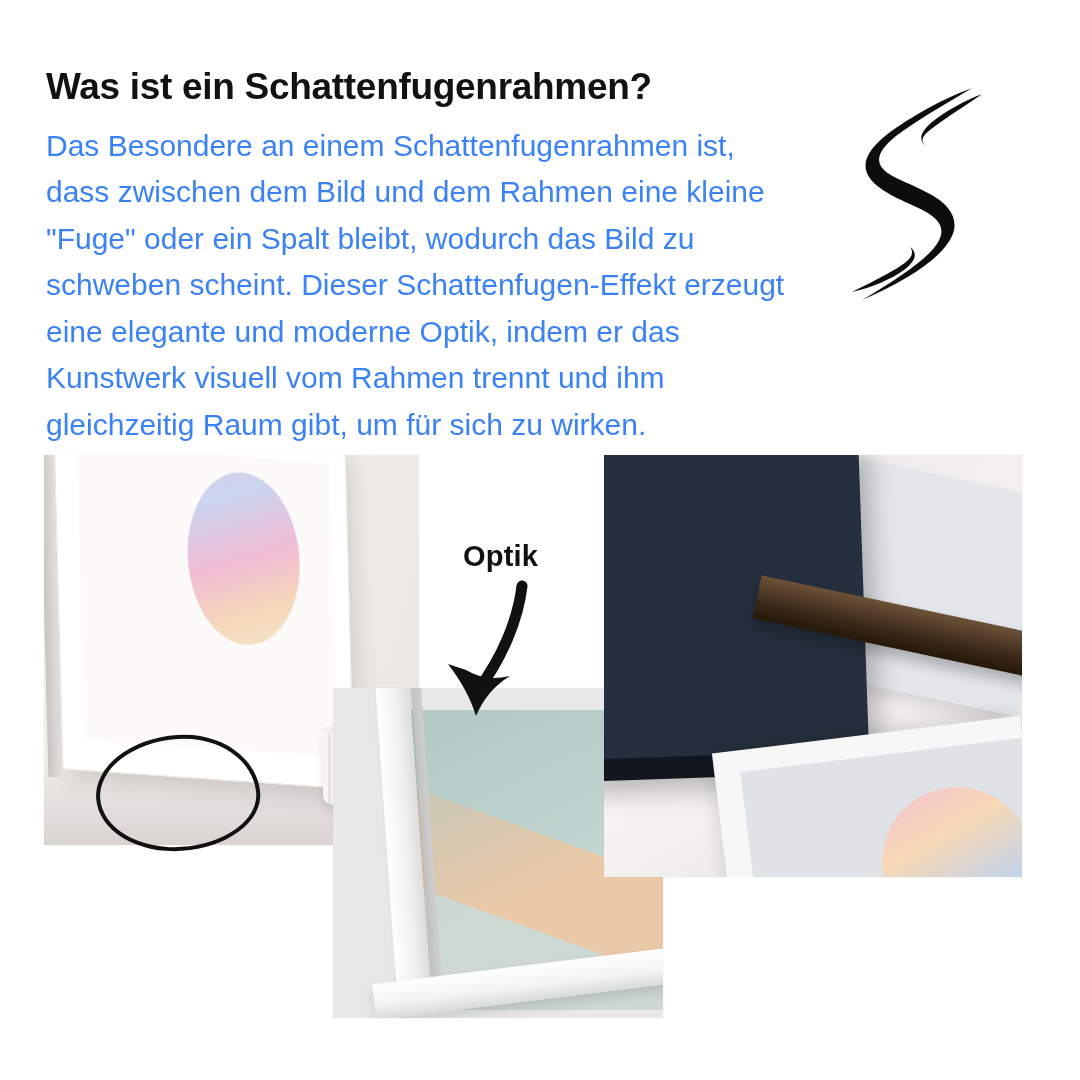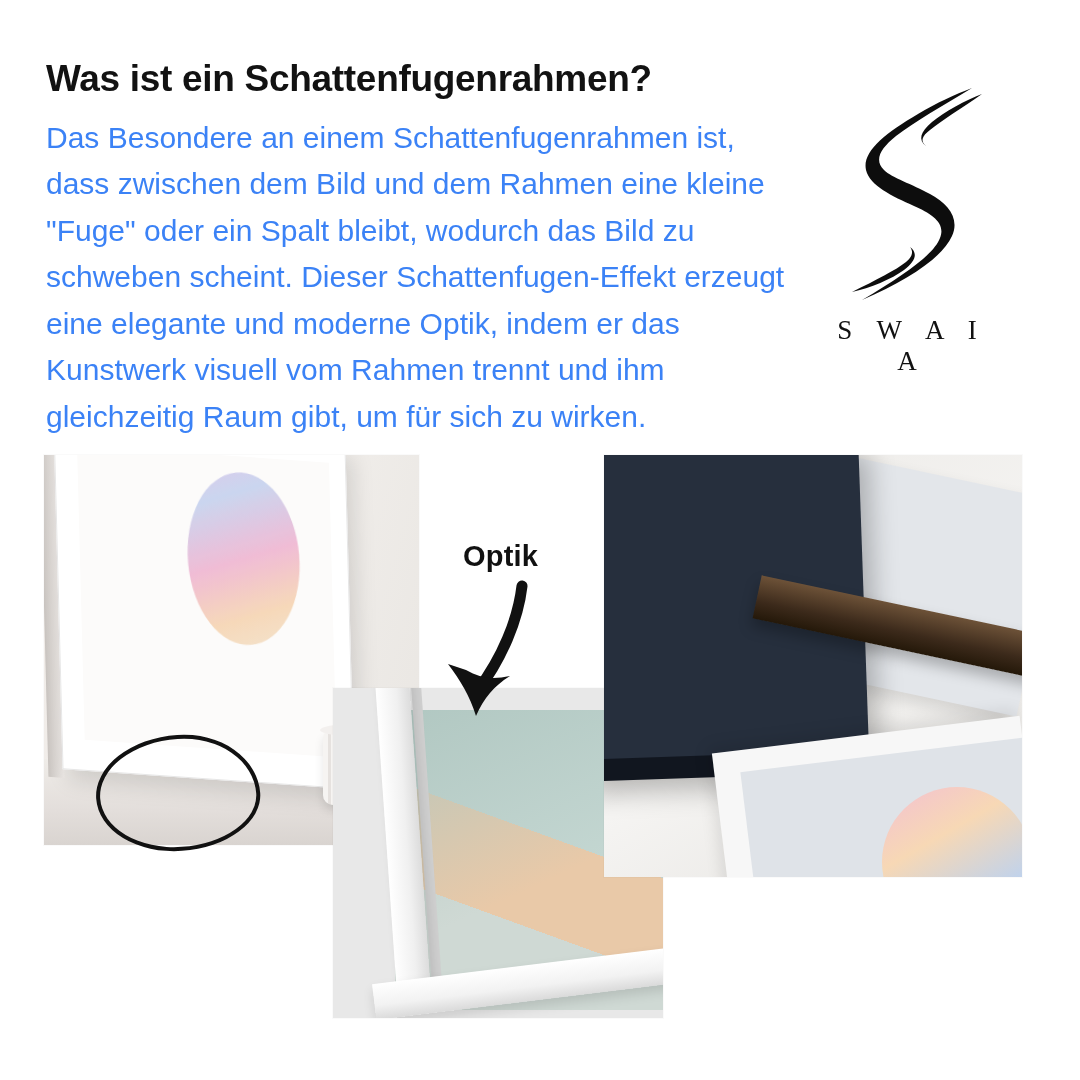--- a/index.html
+++ b/index.html
@@ -20,21 +20,21 @@
   .header {
     position: absolute;
     left: 46px;
     top: 58px;
     width: 760px;
   }
   .headline {
     font-size: 37px;
     font-weight: bold;
     letter-spacing: -0.3px;
-    margin: 0 0 14px 0;
+    margin: 8px 0 14px 0;
     color: #121212;
     line-height: 1.15;
   }
   .body-copy {
     font-size: 30px;
     line-height: 1.55;
     color: #3b82f6;
     margin: 0;
     max-width: 745px;
   }
@@ -315,21 +315,20 @@
   <svg class="logo-mark" viewBox="0 0 170 235" aria-hidden="true">
     <path d="M150 10 C120 28, 92 44, 74 58 C58 71, 52 82, 62 92 C70 100, 90 106, 108 116
              C126 126, 138 140, 130 158 C120 180, 86 202, 40 222
              C84 196, 112 176, 118 160 C124 145, 110 136, 92 128
              C70 118, 48 108, 44 92 C40 74, 62 56, 96 36 C114 25, 134 16, 150 10 Z" fill="#0d0d0d"></path>
     <path d="M160 16 C140 30, 120 42, 108 52 C100 58, 98 63, 104 68
              C96 62, 98 54, 110 44 C122 34, 144 22, 160 16 Z" fill="#0d0d0d"></path>
     <path d="M30 214 C54 202, 74 192, 84 184 C90 179, 92 174, 88 169
              C96 175, 94 183, 82 192 C70 201, 48 210, 30 214 Z" fill="#0d0d0d"></path>
   </svg>
-  <div class="logo-word">S W A I A</div>
 </div>
 
 <div class="collage">
 
   <div class="photo photo-1">
     <div class="photo-inner">
       <div class="p1-wall"></div>
       <div class="p1-sill"></div>
       <div class="p1-shadowedge"></div>
       <div class="p1-frame">

